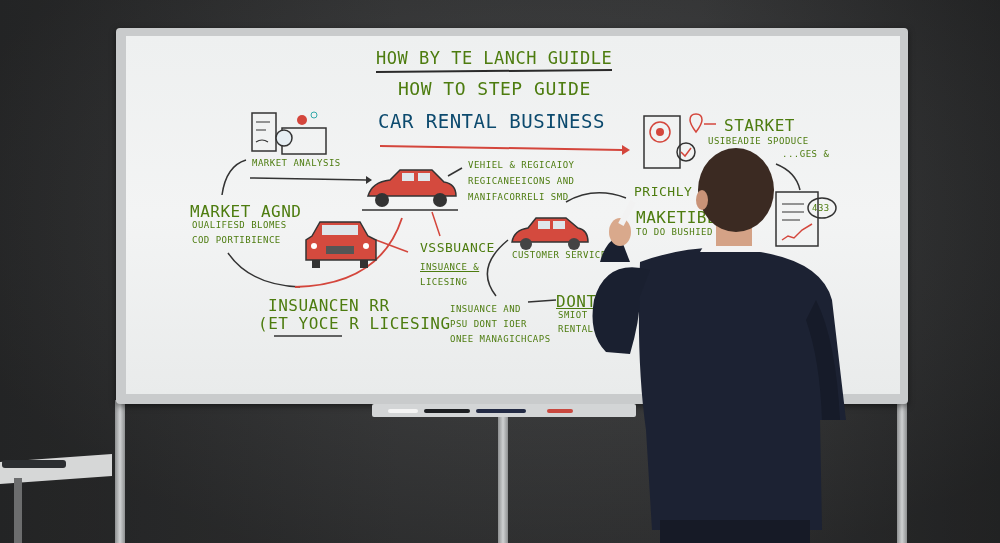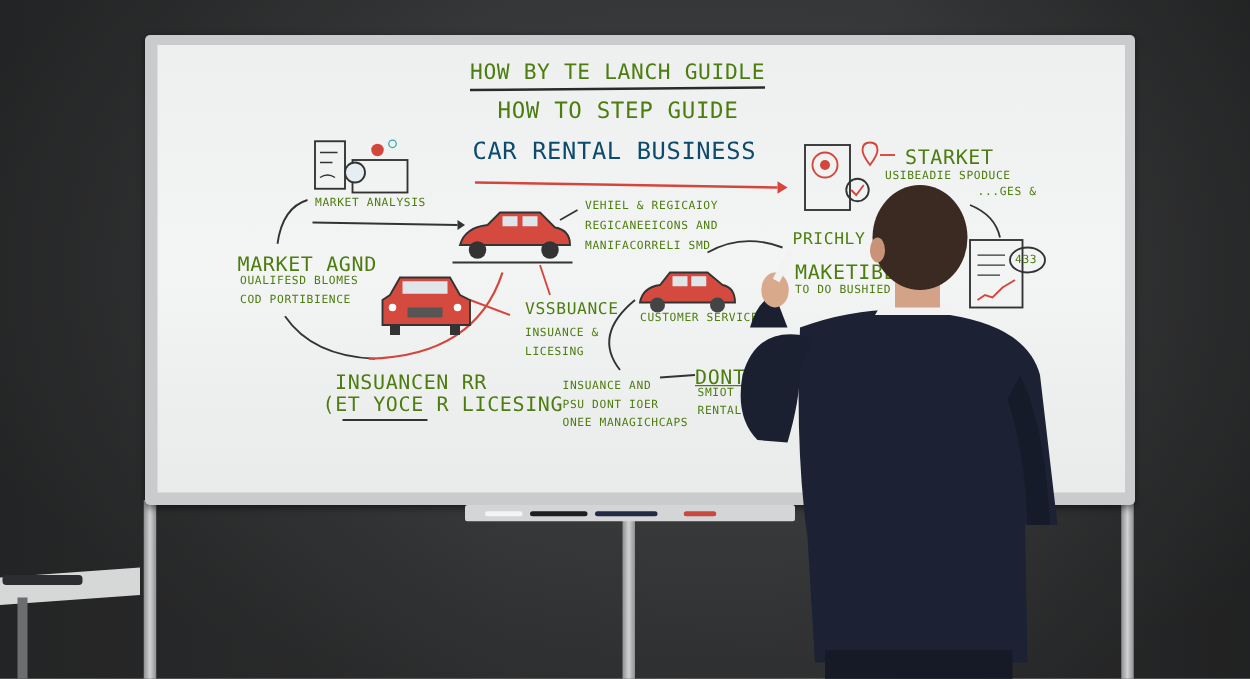--- a/index.html
+++ b/index.html
@@ -126,21 +126,21 @@
 <div class="hw md" style="left:190px;top:202px;">MARKET AGND</div>
 <div class="hw sm" style="left:192px;top:220px;">OUALIFESD BLOMES</div>
 <div class="hw sm" style="left:192px;top:235px;">COD PORTIBIENCE</div>
 <div class="hw md" style="left:268px;top:296px;">INSUANCEN RR</div>
 <div class="hw md" style="left:258px;top:314px;">(ET YOCE R LICESING</div>
 
 <div class="hw sm" style="left:468px;top:160px;">VEHIEL &amp; REGICAIOY</div>
 <div class="hw sm" style="left:468px;top:176px;">REGICANEEICONS AND</div>
 <div class="hw sm" style="left:468px;top:192px;">MANIFACORRELI SMD</div>
 <div class="hw" style="left:420px;top:240px;font-size:13px;">VSSBUANCE</div>
-<div class="hw sm" style="left:420px;top:262px;">INSUANCE &amp;</div>
+<div class="hw sm" style="left:420px;top:262px;text-decoration:underline;">INSUANCE &amp;</div>
 <div class="hw sm" style="left:420px;top:277px;">LICESING</div>
 <div class="hw sm" style="left:450px;top:304px;">INSUANCE AND</div>
 <div class="hw sm" style="left:450px;top:319px;">PSU DONT IOER</div>
 <div class="hw sm" style="left:450px;top:334px;text-align:right;">ONEE MANAGICHCAPS</div>
 <div class="hw sm" style="left:512px;top:250px;">CUSTOMER SERVICE</div>
 <div class="hw md" style="left:556px;top:292px;text-decoration:underline;">DONT</div>
 <div class="hw sm" style="left:558px;top:310px;">SMIOT</div>
 <div class="hw sm" style="left:558px;top:324px;">RENTAL</div>
 
 <div class="hw md" style="left:724px;top:116px;">STARKET</div>

